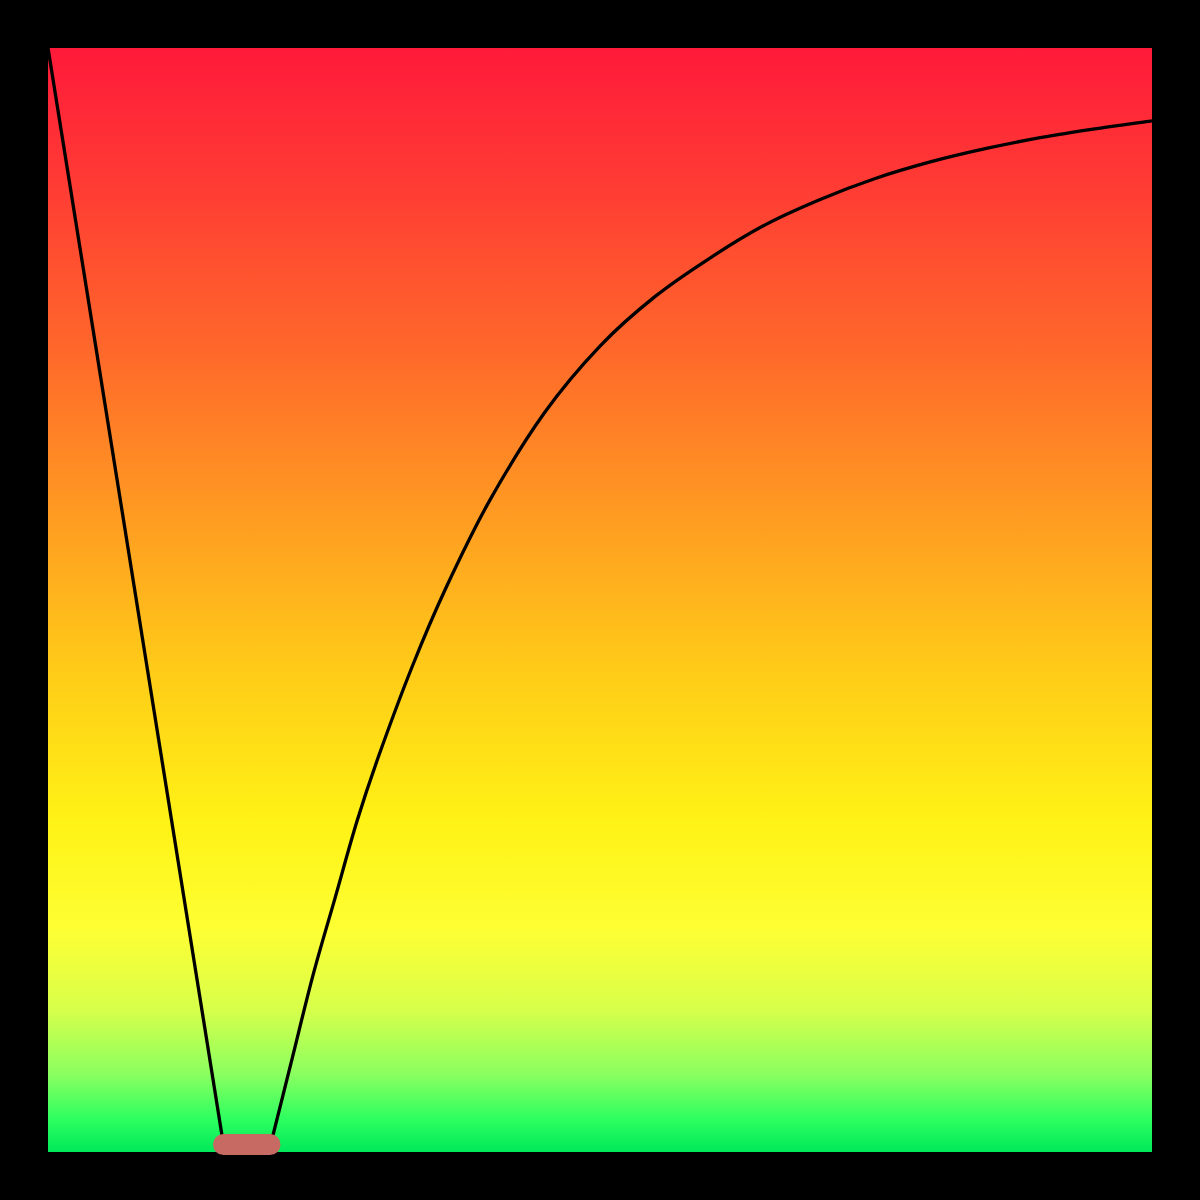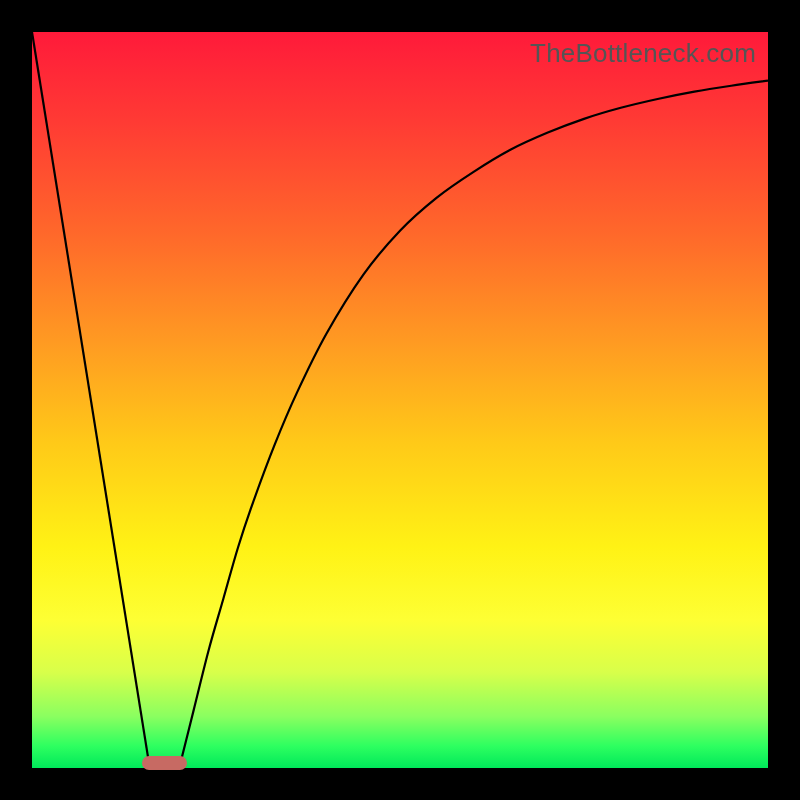--- a/index.html
+++ b/index.html
@@ -59,21 +59,20 @@
     border-radius: 7px;
   }
 </style>
 </head>
 <body>
 
 <div class="frame">
 
   <div class="plot-area">
 
-    <div class="watermark">TheBottleneck.com</div>
 
     <svg class="curves" viewBox="0 0 736 736" preserveAspectRatio="none">
       <path d="M 0.00 0.00 L 117.76 736.00" id="path-left" fill="none" stroke="#000" stroke-width="2.2"></path>
       <path d="M 147.20 736.00 C 149.65 726.19, 157.01 696.75, 161.92 677.12 C 166.83 657.49, 171.73 636.64, 176.64 618.24 C 181.55 599.84, 186.45 583.89, 191.36 566.72 C 196.27 549.55, 201.17 531.15, 206.08 515.20 C 210.99 499.25, 214.67 488.21, 220.80 471.04 C 226.93 453.87, 235.52 430.56, 242.88 412.16 C 250.24 393.76, 256.37 379.04, 264.96 360.64 C 273.55 342.24, 283.36 321.39, 294.40 301.76 C 305.44 282.13, 318.93 260.05, 331.20 242.88 C 343.47 225.71, 355.73 211.60, 368.00 198.72 C 380.27 185.84, 392.53 175.41, 404.80 165.60 C 417.07 155.79, 429.33 147.81, 441.60 139.84 C 453.87 131.87, 466.13 124.26, 478.40 117.76 C 490.67 111.26, 502.93 105.98, 515.20 100.83 C 527.47 95.68, 539.73 91.02, 552.00 86.85 C 564.27 82.68, 576.53 79.12, 588.80 75.81 C 601.07 72.50, 613.33 69.67, 625.60 66.98 C 637.87 64.28, 650.13 61.82, 662.40 59.62 C 674.67 57.41, 686.93 55.57, 699.20 53.73 C 711.47 51.89, 729.87 49.43, 736.00 48.58" id="path-right" fill="none" stroke="#000" stroke-width="2.2"></path>
     </svg>
 
     <div class="salmon-mark" id="valley-mark" style="left: 110.4px; width: 44.2px; height: 14px; bottom: -2px; background: rgb(199, 106, 99);"></div>
   </div>
 </div>
 

